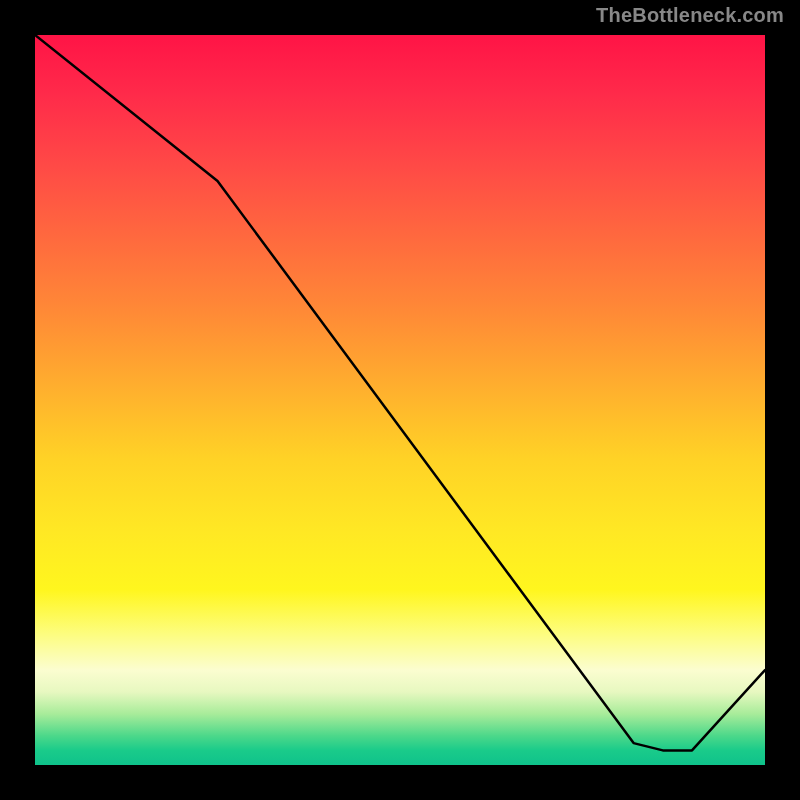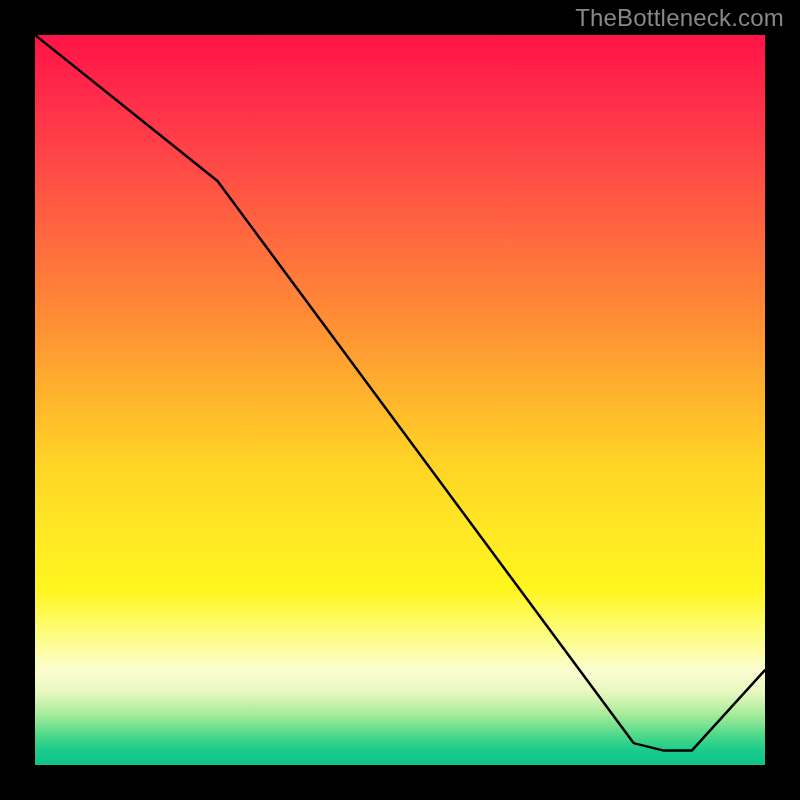--- a/index.html
+++ b/index.html
@@ -17,22 +17,22 @@
     top: 0;
     width: 800px;
     height: 800px;
     background: #000;
   }
   .watermark {
     position: absolute;
     top: 4px;
     right: 16px;
     color: #888;
-    font-size: 24px;
-    font-weight: 400;
+    font-size: 20px;
+    font-weight: 700;
     letter-spacing: 0.2px;
     user-select: none;
   }
   .plot-area {
     position: absolute;
     left: 35px;
     top: 35px;
     width: 730px;
     height: 730px;
     overflow: hidden;

